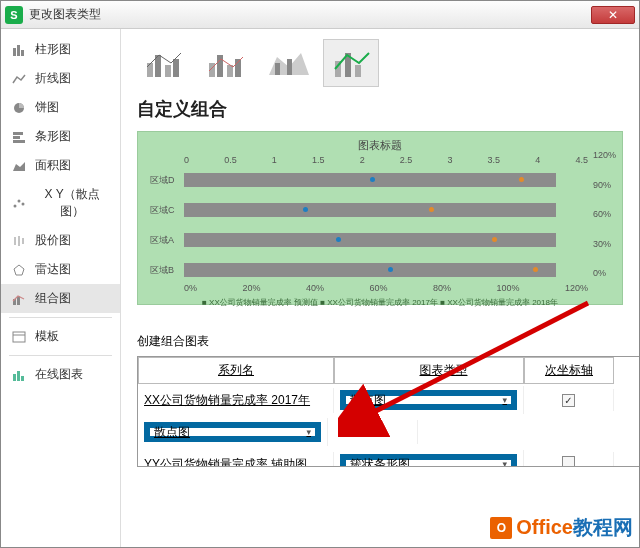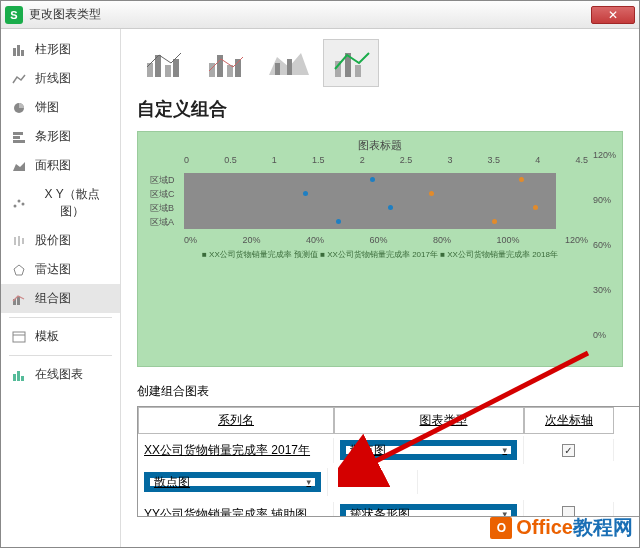--- a/index.html
+++ b/index.html
@@ -13,33 +13,33 @@
   .sidebar { width: 120px; border-right: 1px solid #ddd; padding-top: 6px; }
   .sidebar-item { display: flex; align-items: center; padding: 6px 10px; cursor: pointer; color: #333; text-align: center; }
   .sidebar-item.selected { background: #e6e6e6; }
   .sidebar-item .ico { width: 16px; height: 14px; margin-right: 8px; display: inline-flex; align-items: center; justify-content: center; color: #888; }
   .sidebar-sep { border-top: 1px solid #ddd; margin: 4px 8px; }
   .main { flex: 1; padding: 10px 16px; overflow: hidden; }
   .type-row { display: flex; gap: 6px; margin-bottom: 10px; }
   .type-tile { width: 56px; height: 48px; border: 1px solid transparent; display: flex; align-items: center; justify-content: center; cursor: pointer; }
   .type-tile.selected { background: #eee; border-color: #ccc; }
   .section-title { font-size: 18px; font-weight: bold; color: #222; margin: 6px 0 10px; }
-  .preview { background: #b0dfb2; border: 1px solid #9acb9c; padding: 6px; height: 236px; position: relative; }
+  .preview { background: #b0dfb2; border: 1px solid #9acb9c; padding: 6px; height: 174px; position: relative; }
   .preview-title { text-align: center; font-size: 11px; color: #444; }
   .axis-top { display: flex; justify-content: space-between; font-size: 9px; color: #555; padding: 2px 28px 0 40px; }
   .axis-right { position: absolute; right: 6px; top: 18px; bottom: 26px; display: flex; flex-direction: column; justify-content: space-between; font-size: 9px; color: #555; }
-  .bars { padding: 2px 28px 0 40px; display: flex; flex-direction: column; gap: 0; margin-top: 6px; }
+  .bars { padding: 2px 28px 0 40px; display: flex; flex-direction: column; gap: 16px; margin-top: 6px; }
   .bar-row { position: relative; height: 14px; }
   .bar-label { position: absolute; left: -34px; top: 1px; font-size: 9px; color: #555; }
   .bar { height: 14px; background: #8c8c8c; width: 92%; }
   .dots { position: absolute; left: 0; top: 0; width: 92%; height: 14px; }
   .dot { position: absolute; width: 5px; height: 5px; border-radius: 50%; top: 4px; }
   .axis-bottom { display: flex; justify-content: space-between; font-size: 9px; color: #555; padding: 6px 28px 0 40px; }
   .legend { text-align: center; font-size: 8px; color: #3a6b3a; margin-top: 4px; }
-  .create-label { margin-top: 16px; font-size: 12px; }
+  .create-label { margin-top: 28px; font-size: 12px; }
   .table { border: 1px solid #999; margin-top: 6px; width: 533px; position: relative; text-decoration: underline; }
   .thead { display: flex; background: #fff; }
   .th { border: 1px solid #bbb; padding: 4px; text-align: center; font-size: 12px; }
   .th.c1 { width: 196px; }
   .th.c2 { width: 190px; padding-left: 33px; }
   .th.c3 { width: 90px; }
   .tbody { max-height: 82px; overflow: hidden; }
   .tr { display: flex; height: 32px; align-items: center; }
   .td { padding: 4px 6px; font-size: 12px; border-right: 1px solid #eee; }
   .td.c1 { width: 196px; white-space: nowrap; overflow: hidden; }
@@ -246,33 +246,33 @@
           </div>
           <div class="bar-row">
             <span class="bar-label">区域C</span>
             <div class="bar"></div>
             <div class="dots">
                 <span class="dot" style="left:32%;background:#1e7fc2"></span>
                 <span class="dot" style="left:66%;background:#e28b2b"></span>
               </div>
           </div>
           <div class="bar-row">
+            <span class="bar-label">区域A</span>
+            <div class="bar"></div>
+            <div class="dots">
+                <span class="dot" style="left:41%;background:#1e7fc2"></span>
+                <span class="dot" style="left:83%;background:#e28b2b"></span>
+              </div>
+          </div>
+          <div class="bar-row">
             <span class="bar-label">区域B</span>
             <div class="bar"></div>
             <div class="dots">
                 <span class="dot" style="left:55%;background:#1e7fc2"></span>
                 <span class="dot" style="left:94%;background:#e28b2b"></span>
-              </div>
-          </div>
-          <div class="bar-row">
-            <span class="bar-label">区域A</span>
-            <div class="bar"></div>
-            <div class="dots">
-                <span class="dot" style="left:41%;background:#1e7fc2"></span>
-                <span class="dot" style="left:83%;background:#e28b2b"></span>
               </div>
           </div>
         </div>
         <div class="axis-bottom">
           <span>0%</span>
           <span>20%</span>
           <span>40%</span>
           <span>60%</span>
           <span>80%</span>
           <span>100%</span>

